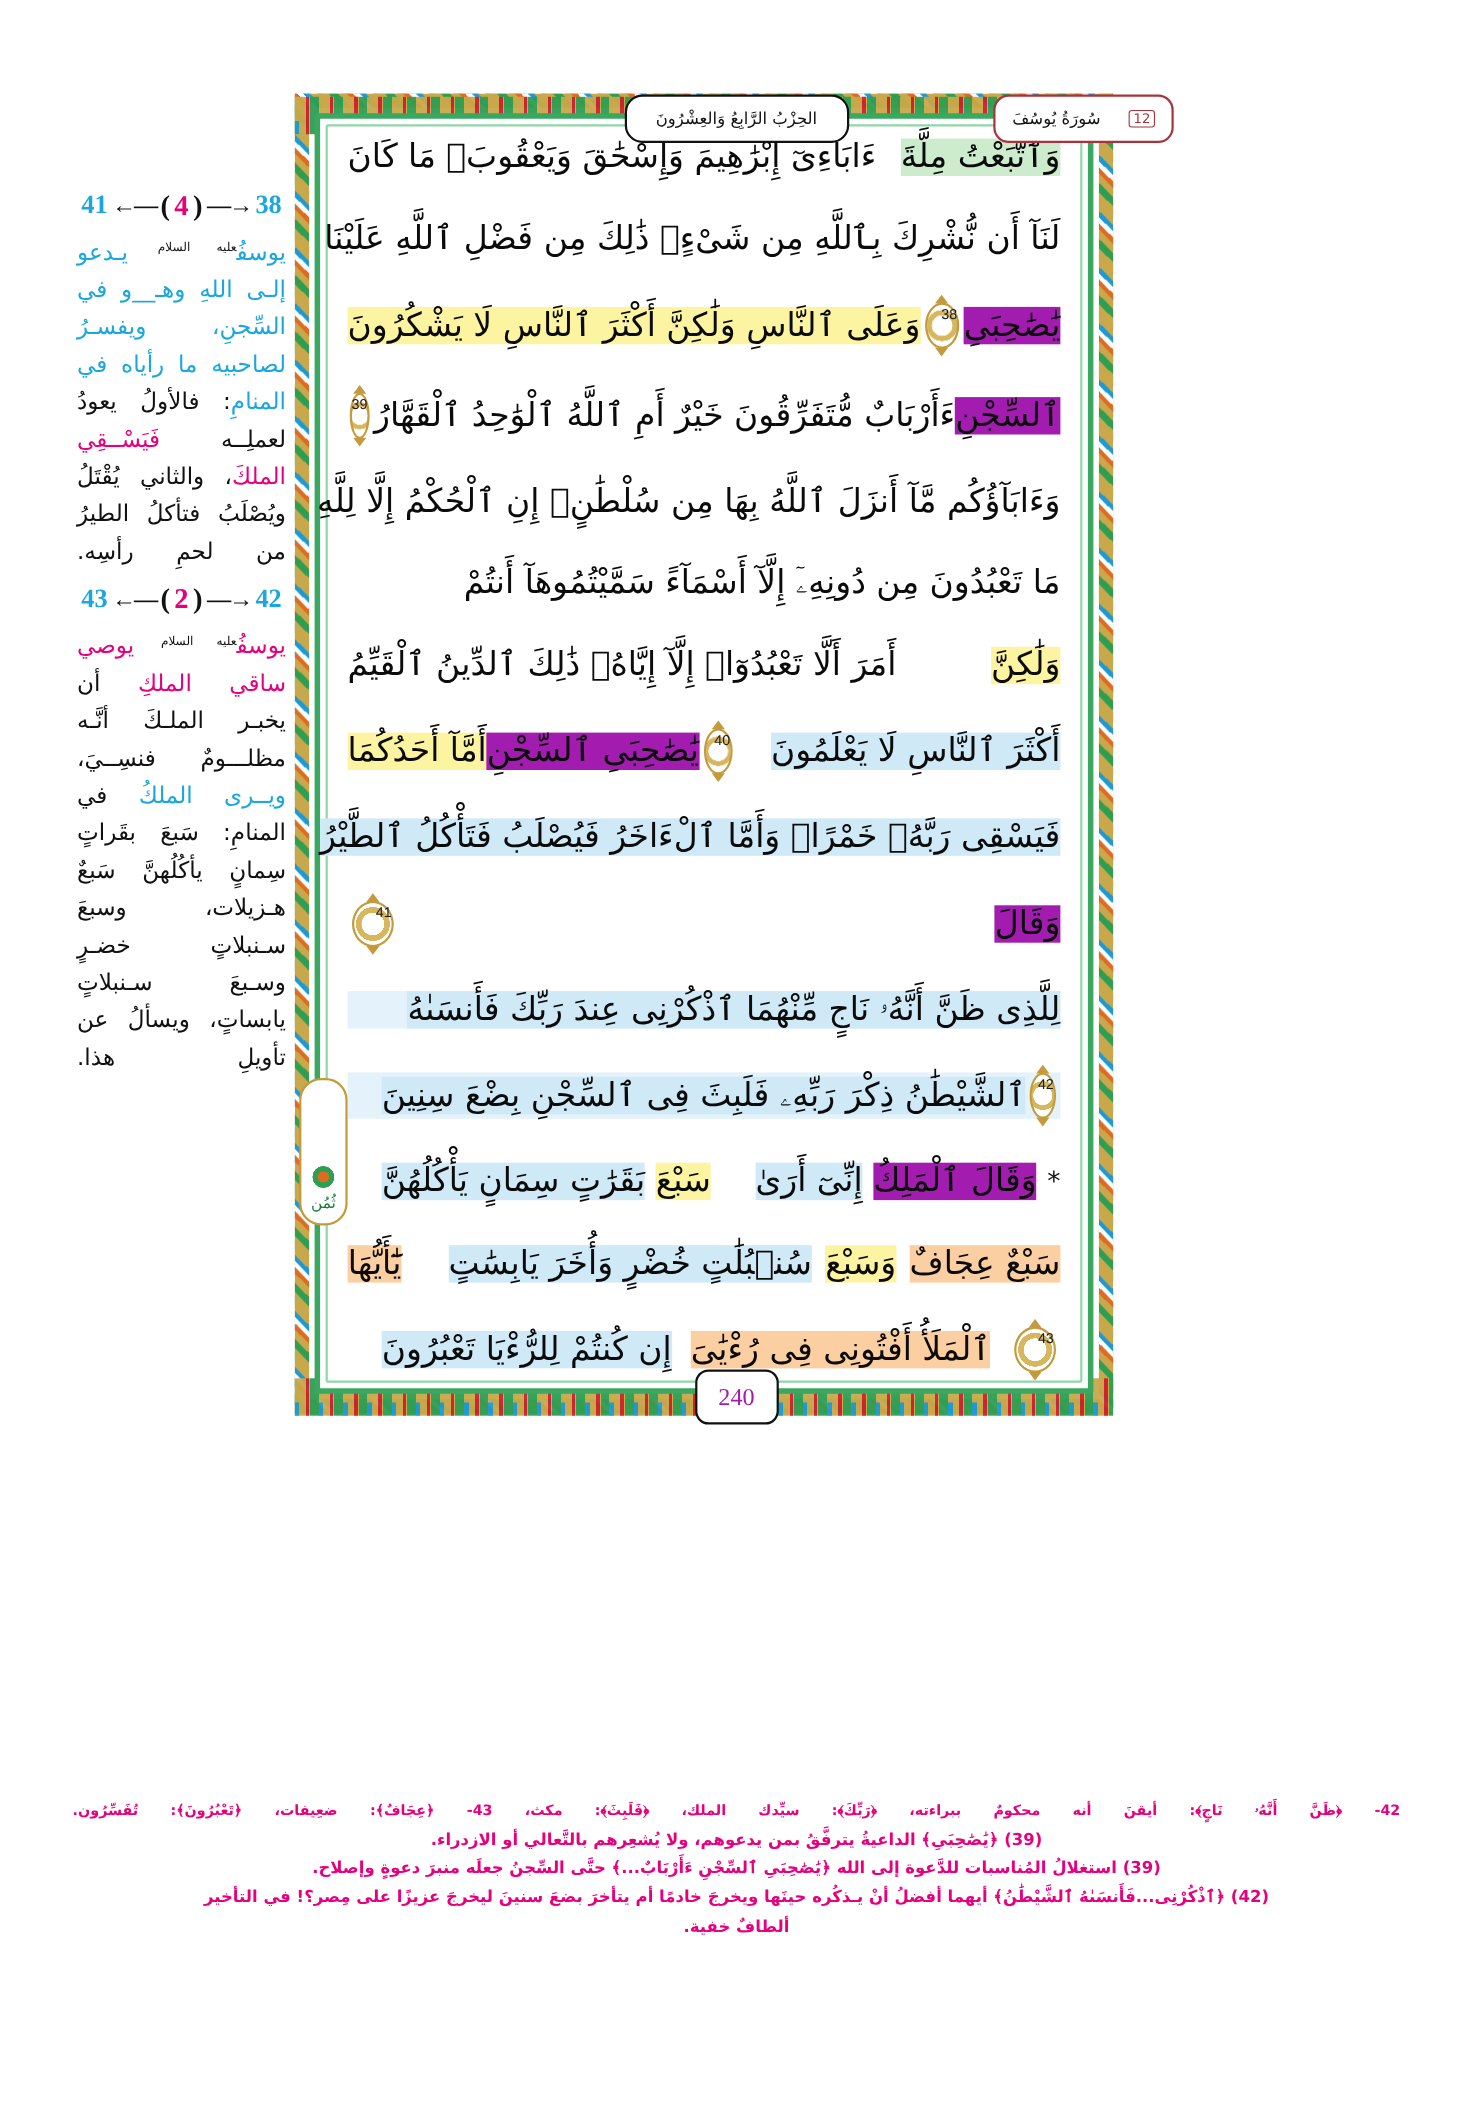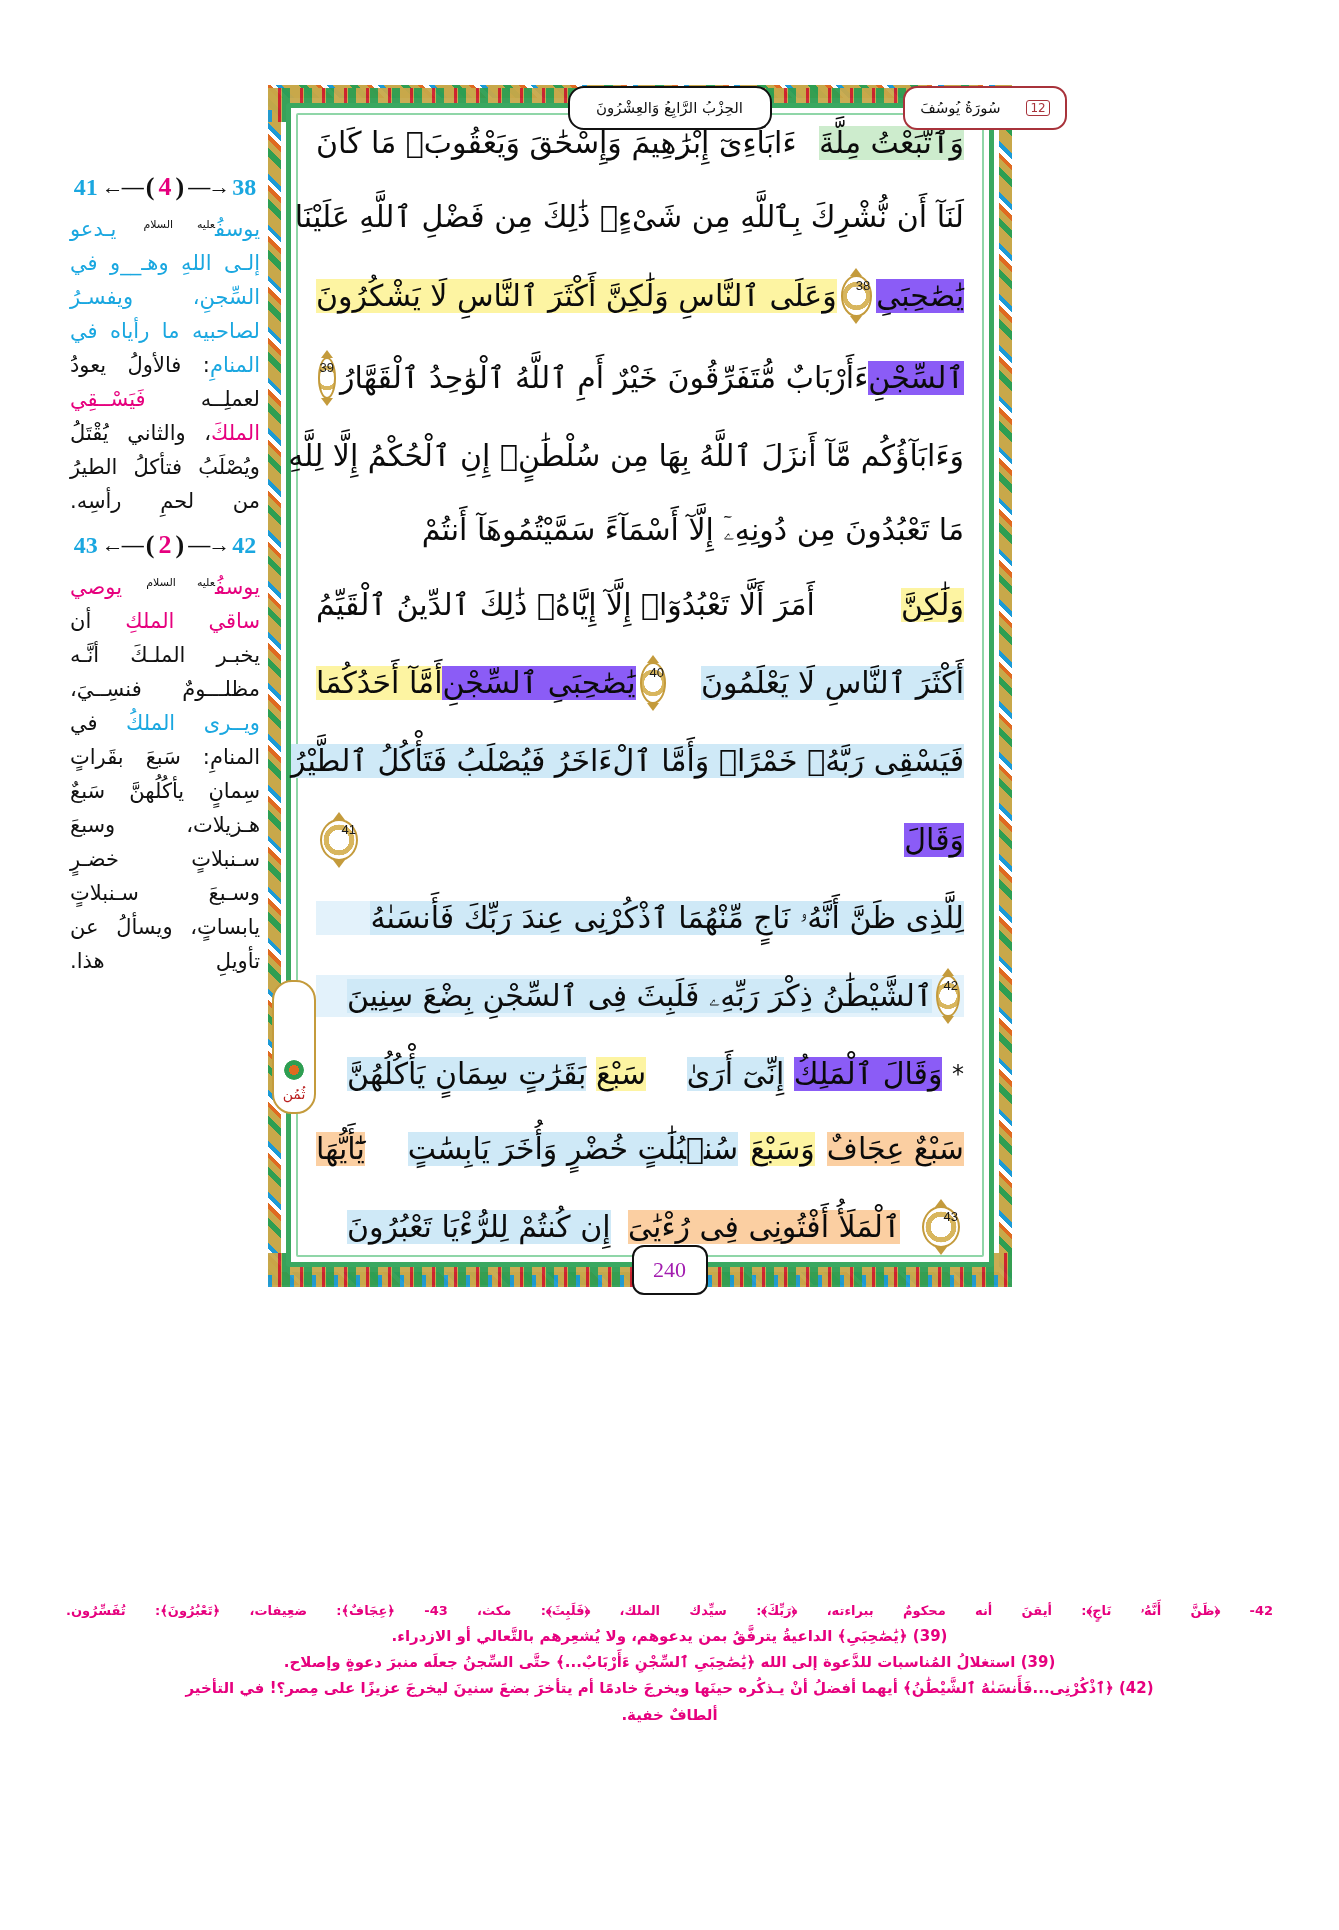--- a/index.html
+++ b/index.html
@@ -77,21 +77,21 @@
     display:flex;flex-direction:column;justify-content:space-between;
   }
   .qline{
     direction:rtl;text-align:justify;text-align-last:justify;
     font-family:"DejaVu Sans","Liberation Serif",serif;
     font-size:30px;line-height:1.0;color:#0b0b0b;
     white-space:nowrap;
     display:flex;align-items:center;justify-content:space-between;
   }
   .qline > span{display:inline-block;padding:2px 0;}
-  .hl-pink{background:#8b5cf6;}
+  .hl-pink{background:#a21caf;}
   .hl-yellow{background:#fdf4a2;}
   .hl-blue{background:#cfe9f7;margin-left:31px;}
   .hl-orange{background:#fbcfa2;}
   .hl-green{background:#cdeccd;}
   .hl-none{background:transparent;}
   .bluebg{background:#e3f2fb;}
 
   .ayah-mark{
     display:inline-flex;align-items:center;justify-content:center;
     width:34px;height:34px;margin:0 4px;vertical-align:middle;
@@ -109,21 +109,21 @@
   .ayah-mark::after{bottom:-9px;border-top:8px solid #c49b3c;}
   .sajda-star{font-size:24px;color:#111;}
 
   
   .thumn{
     position:absolute;left:272px;top:980px;width:40px;height:120px;
     border:2px solid #c49b3c;border-radius:20px;background:#fff;
     display:flex;flex-direction:column;align-items:center;justify-content:flex-end;
     padding-bottom:10px;z-index:7;
   }
-  .thumn .lbl{font-size:14px;color:#b91c1c;writing-mode:horizontal-tb;}
+  .thumn .lbl{font-size:14px;color:#15803d;writing-mode:horizontal-tb;}
   .thumn .orn{
     width:20px;height:20px;margin-bottom:6px;border-radius:50%;
     background:radial-gradient(circle,#e06a20 0 35%,#2e9e52 36% 70%,transparent 71%);
   }
 
   
   .pagenum{
     position:absolute;left:50%;transform:translateX(-50%);top:1245px;
     width:72px;height:46px;border:2px solid #111;border-radius:12px;background:#fff;
     display:flex;align-items:center;justify-content:center;
@@ -152,21 +152,21 @@
   .sm{font-size:11px;vertical-align:super;}
 
   
   .footnotes{
     position:absolute;left:66px;right:66px;top:1600px;
     direction:rtl;text-align:center;
     font-family:"DejaVu Sans","Liberation Sans",sans-serif;
     color:#e6007e;font-size:15px;line-height:1.75;font-weight:bold;
   }
   .footnotes .fn{display:block;}
-  .footnotes .fn.first{text-align:justify;text-align-last:justify;}
+  .footnotes .fn.first{text-align:justify;text-align-last:justify;margin-top:36px;}
 
   .tiny{font-size:13px;}
 </style>
 </head>
 <body>
 
 <div class="page">
 
   <div class="frame"></div>
   <div class="scallop top"></div>

